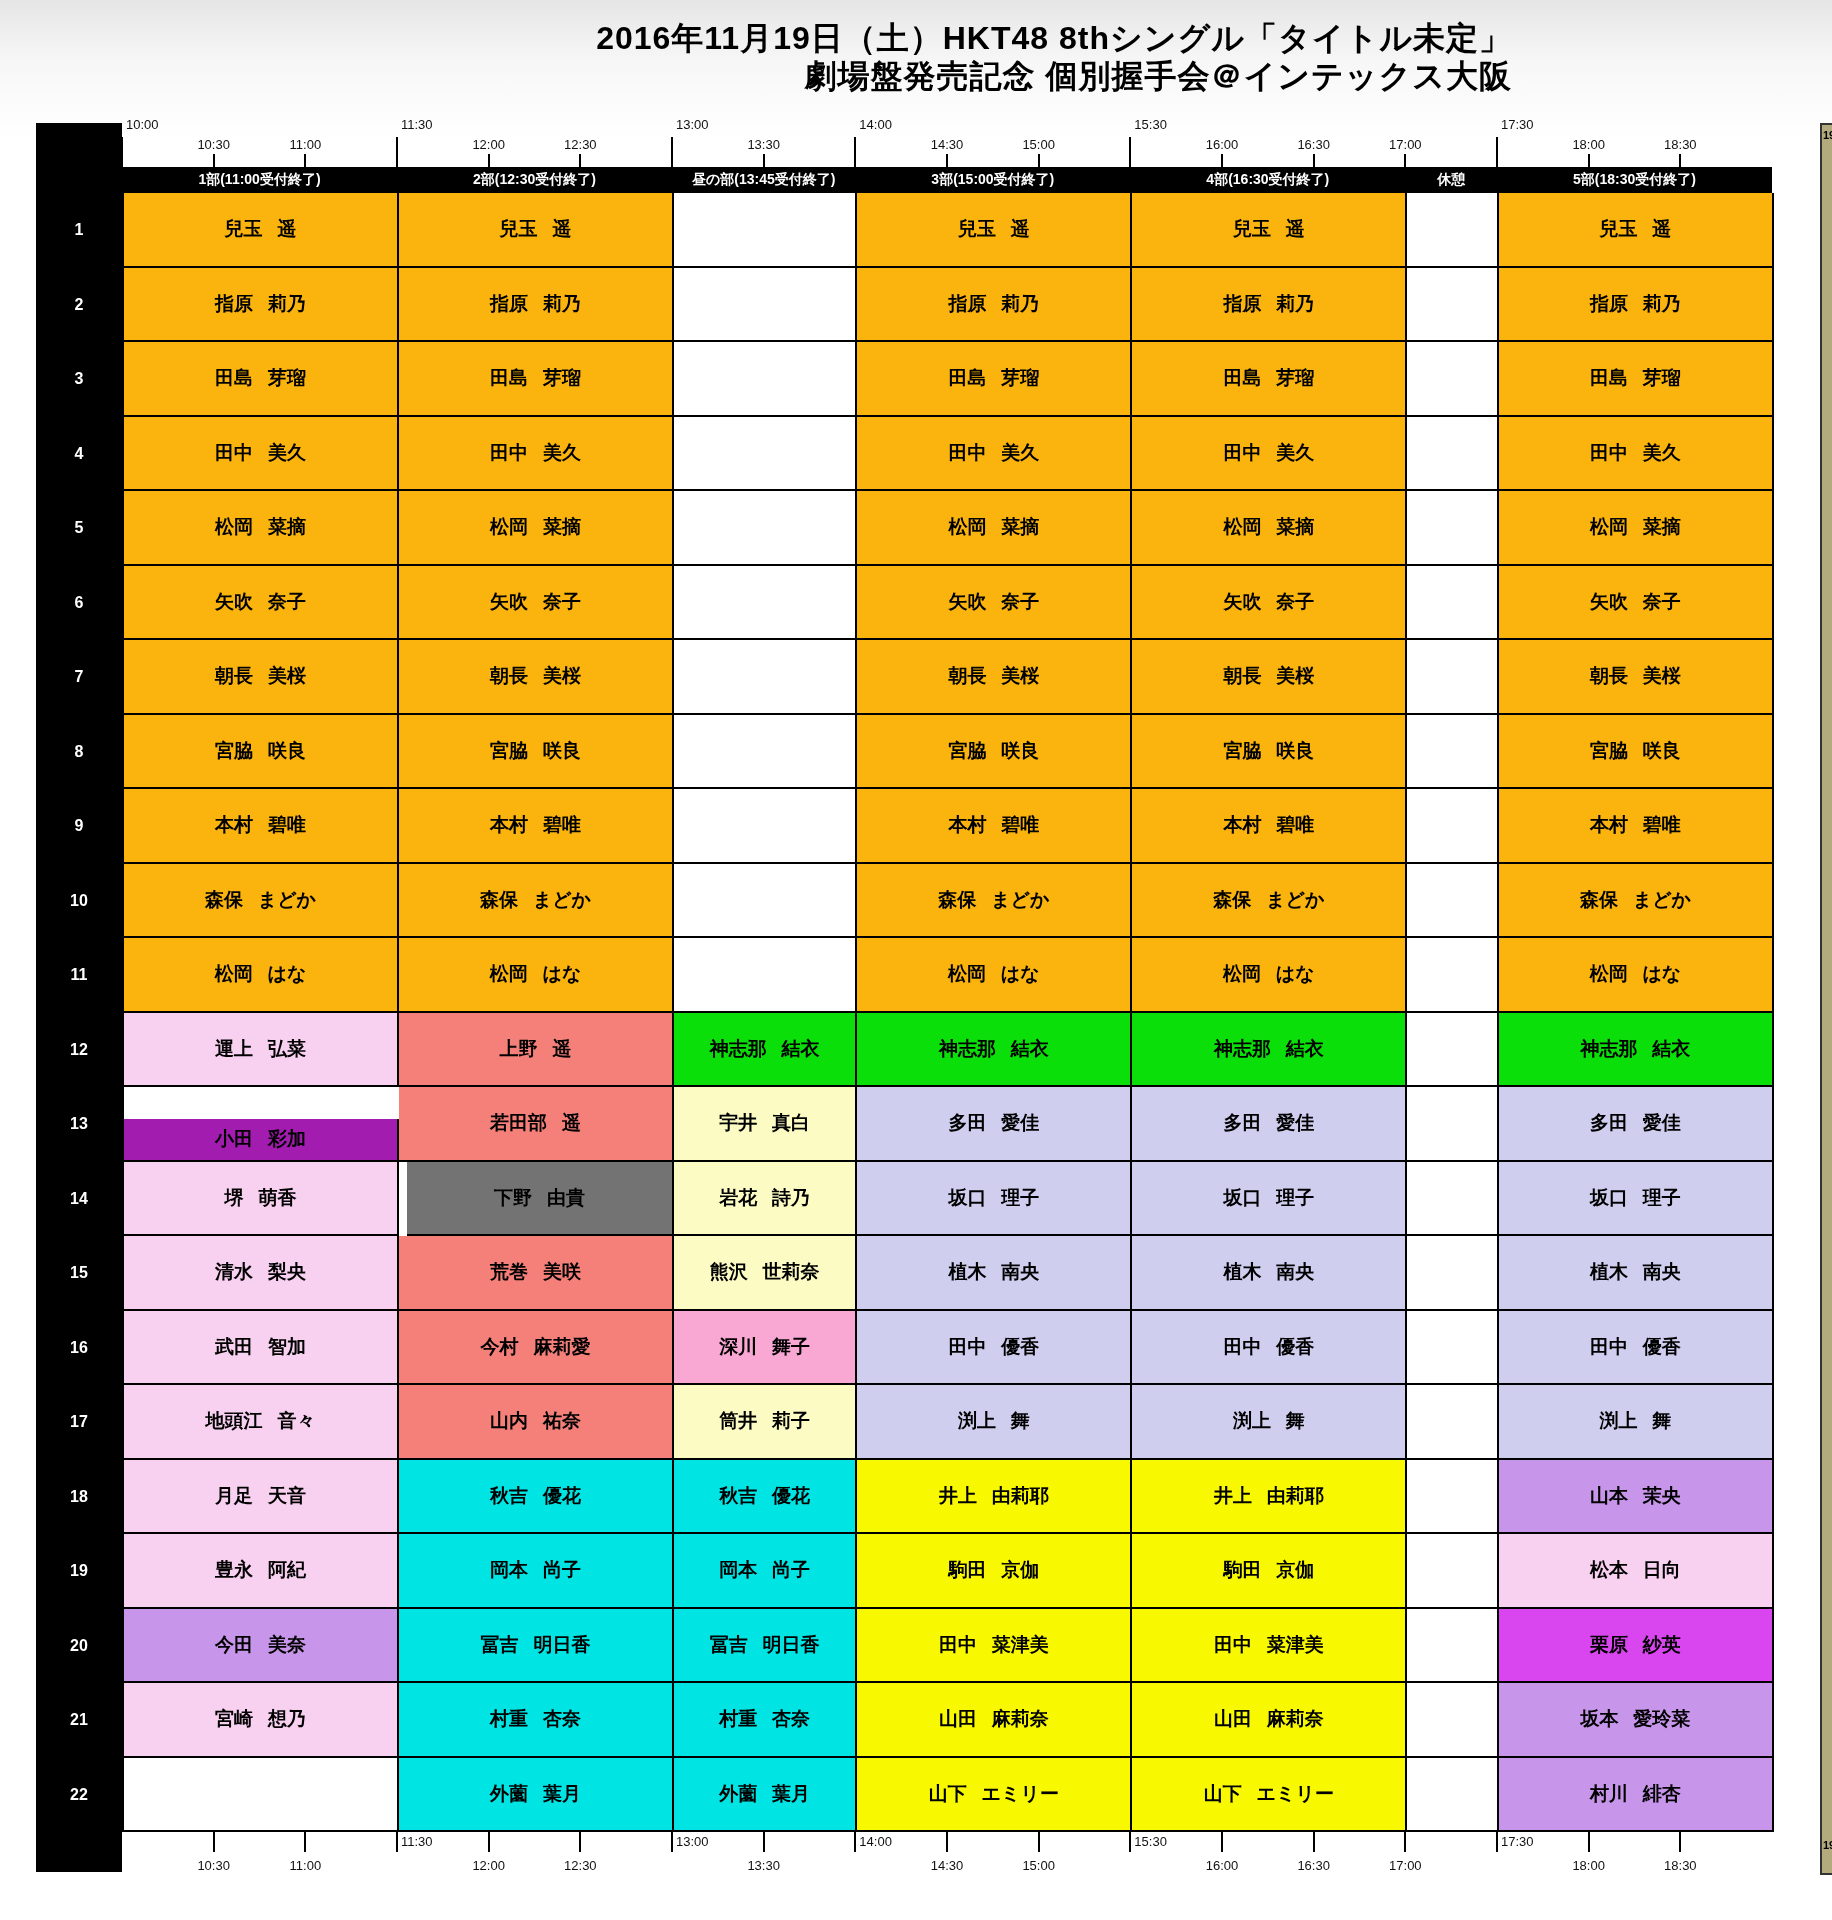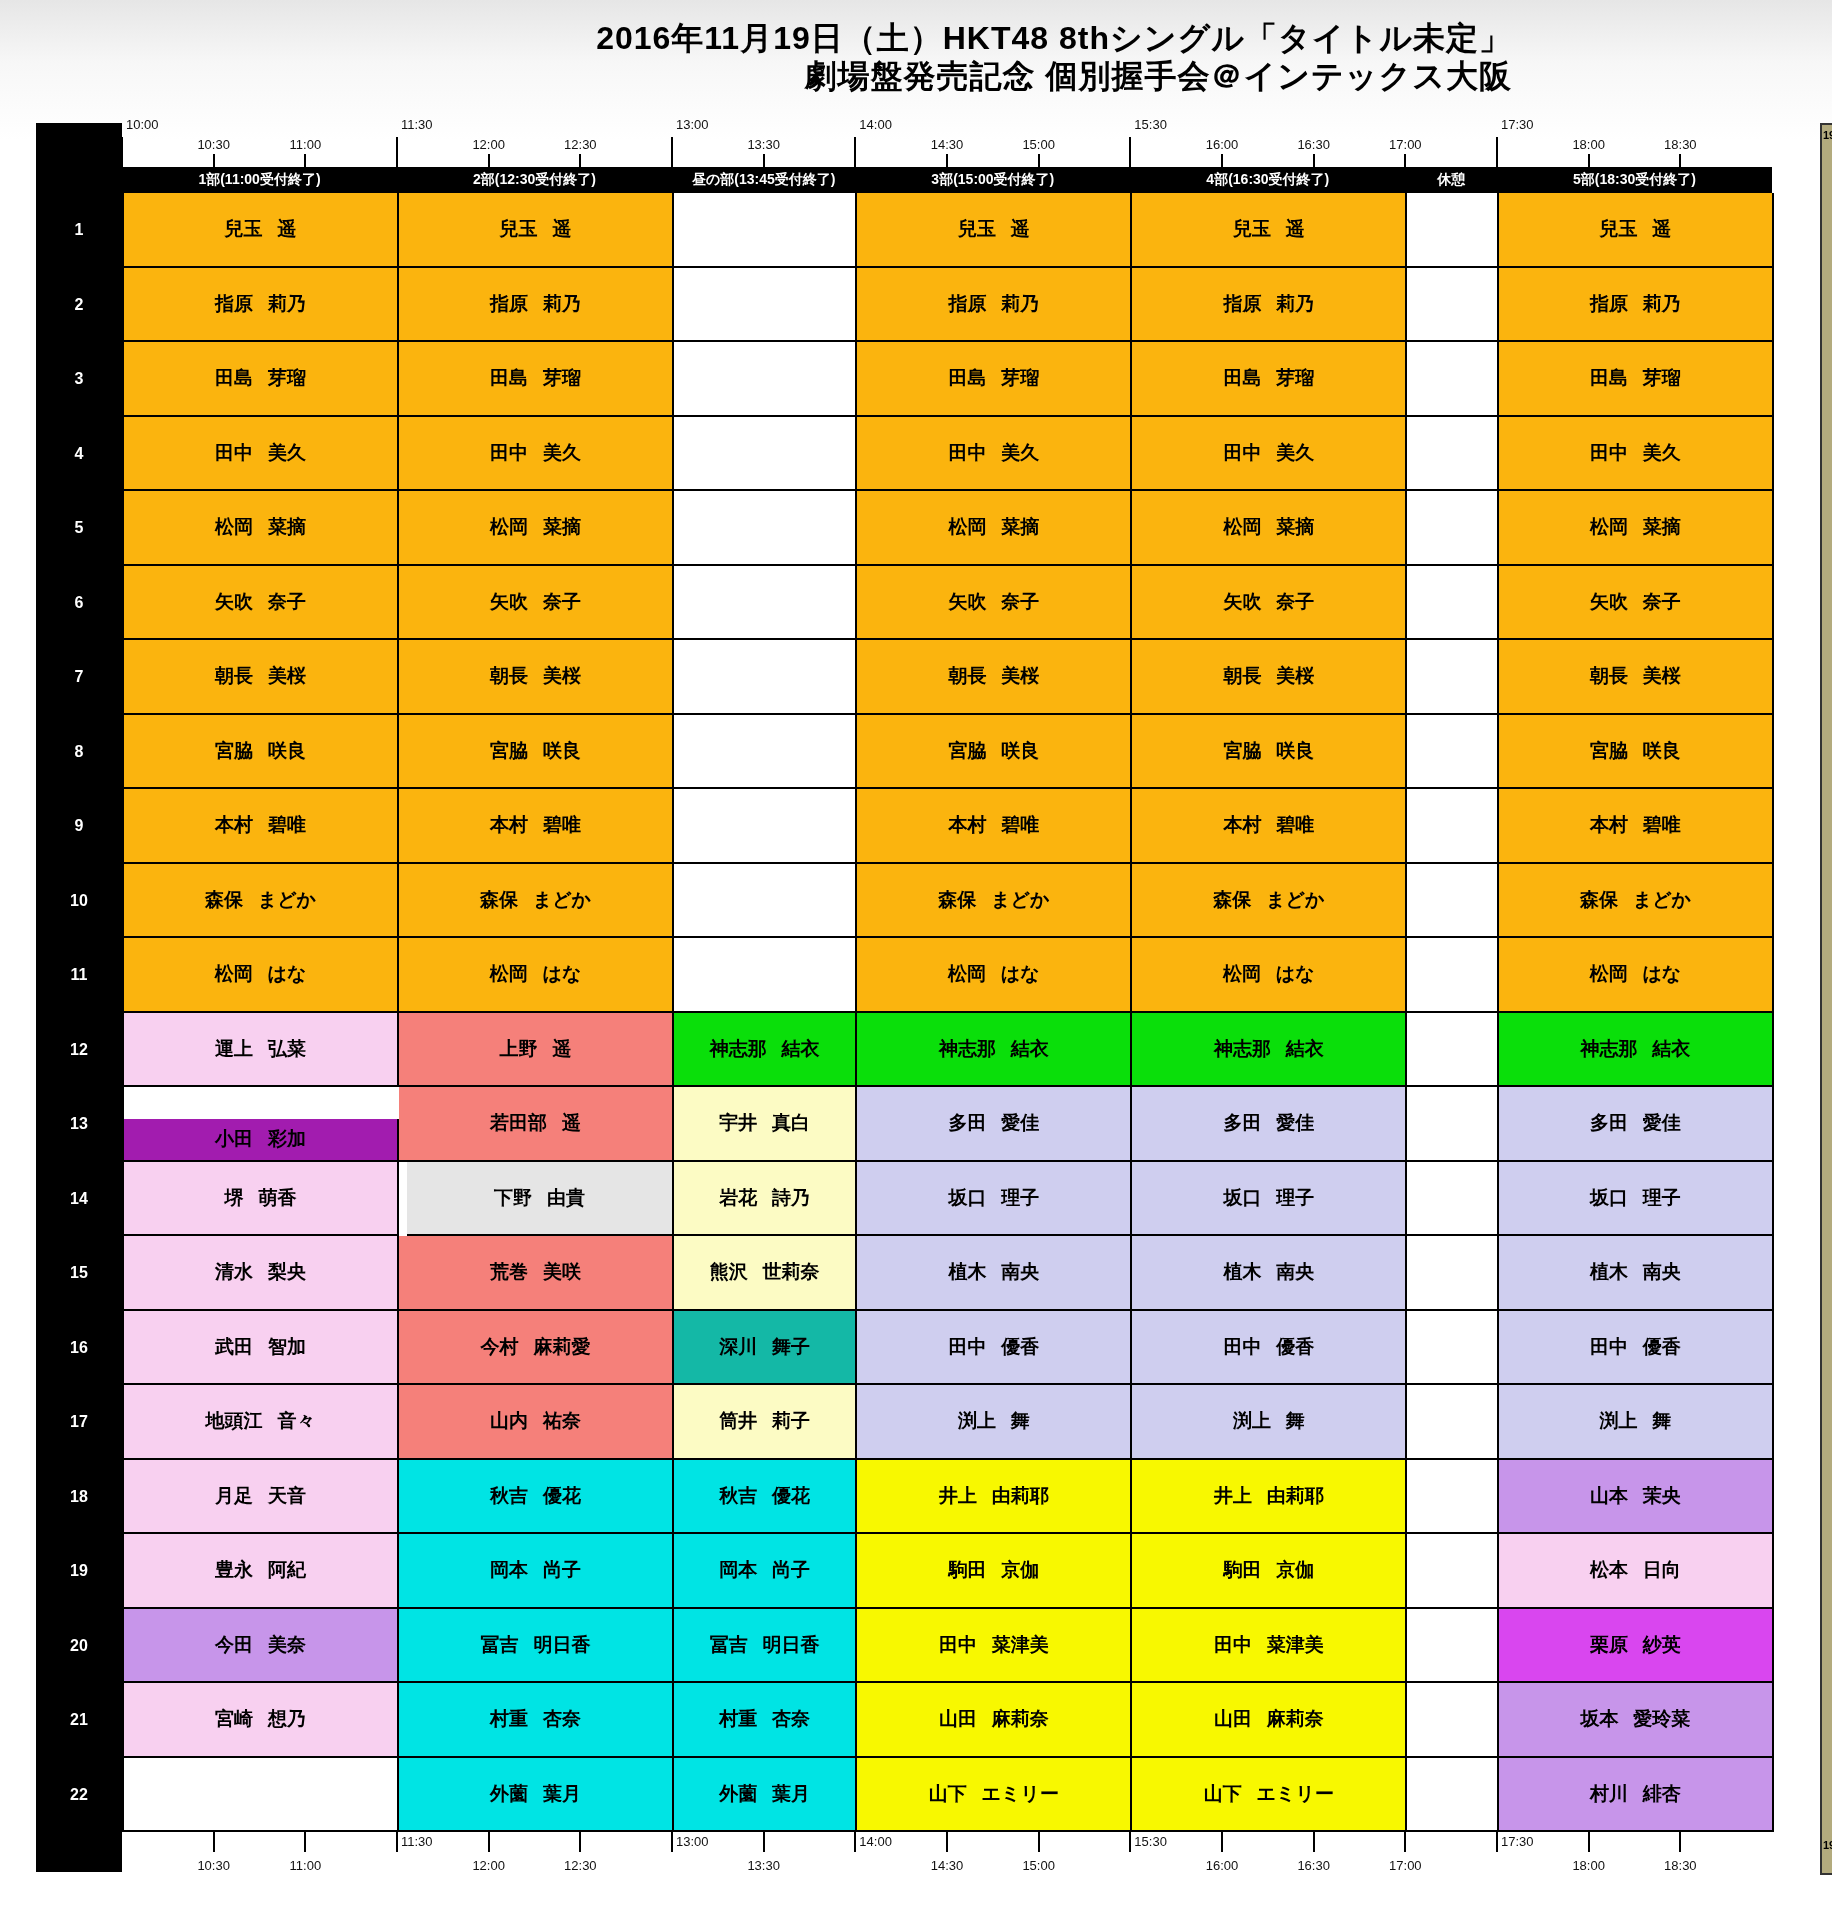--- a/index.html
+++ b/index.html
@@ -237,36 +237,36 @@
     <div class="cell" style="background: rgb(255, 255, 255);"></div>
     <div class="cell" style="background: rgb(10, 223, 10);">神志那 結衣</div>
     <div class="cell" style="background: #a21caf; margin-top: 32px;">小田 彩加</div>
     <div class="cell" style="background: rgb(245, 128, 122);">若田部 遥</div>
     <div class="cell" style="background: rgb(252, 251, 196);">宇井 真白</div>
     <div class="cell" style="background: rgb(207, 206, 239);">多田 愛佳</div>
     <div class="cell" style="background: rgb(207, 206, 239);">多田 愛佳</div>
     <div class="cell" style="background: rgb(255, 255, 255);"></div>
     <div class="cell" style="background: rgb(207, 206, 239);">多田 愛佳</div>
     <div class="cell" style="background: rgb(248, 208, 240);">堺 萌香</div>
-    <div class="cell" style="background: #e5e5e5; margin-left: 8px;">下野 由貴</div>
+    <div class="cell" style="background: #737373; margin-left: 8px;">下野 由貴</div>
     <div class="cell" style="background: rgb(252, 251, 196);">岩花 詩乃</div>
     <div class="cell" style="background: rgb(207, 206, 239);">坂口 理子</div>
     <div class="cell" style="background: rgb(207, 206, 239);">坂口 理子</div>
     <div class="cell" style="background: rgb(255, 255, 255);"></div>
     <div class="cell" style="background: rgb(207, 206, 239);">坂口 理子</div>
     <div class="cell" style="background: rgb(248, 208, 240);">清水 梨央</div>
     <div class="cell" style="background: rgb(245, 128, 122);">荒巻 美咲</div>
     <div class="cell" style="background: rgb(252, 251, 196);">熊沢 世莉奈</div>
     <div class="cell" style="background: rgb(207, 206, 239);">植木 南央</div>
     <div class="cell" style="background: rgb(207, 206, 239);">植木 南央</div>
     <div class="cell" style="background: rgb(255, 255, 255);"></div>
     <div class="cell" style="background: rgb(207, 206, 239);">植木 南央</div>
     <div class="cell" style="background: rgb(248, 208, 240);">武田 智加</div>
     <div class="cell" style="background: rgb(245, 128, 122);">今村 麻莉愛</div>
-    <div class="cell" style="background: #14b8a6;">深川 舞子</div>
+    <div class="cell" style="background: #f9a8d4;">深川 舞子</div>
     <div class="cell" style="background: rgb(207, 206, 239);">田中 優香</div>
     <div class="cell" style="background: rgb(207, 206, 239);">田中 優香</div>
     <div class="cell" style="background: rgb(255, 255, 255);"></div>
     <div class="cell" style="background: rgb(207, 206, 239);">田中 優香</div>
     <div class="cell" style="background: rgb(248, 208, 240);">地頭江 音々</div>
     <div class="cell" style="background: rgb(245, 128, 122);">山内 祐奈</div>
     <div class="cell" style="background: rgb(252, 251, 196);">筒井 莉子</div>
     <div class="cell" style="background: rgb(207, 206, 239);">渕上 舞</div>
     <div class="cell" style="background: rgb(207, 206, 239);">渕上 舞</div>
     <div class="cell" style="background: rgb(255, 255, 255);"></div>

